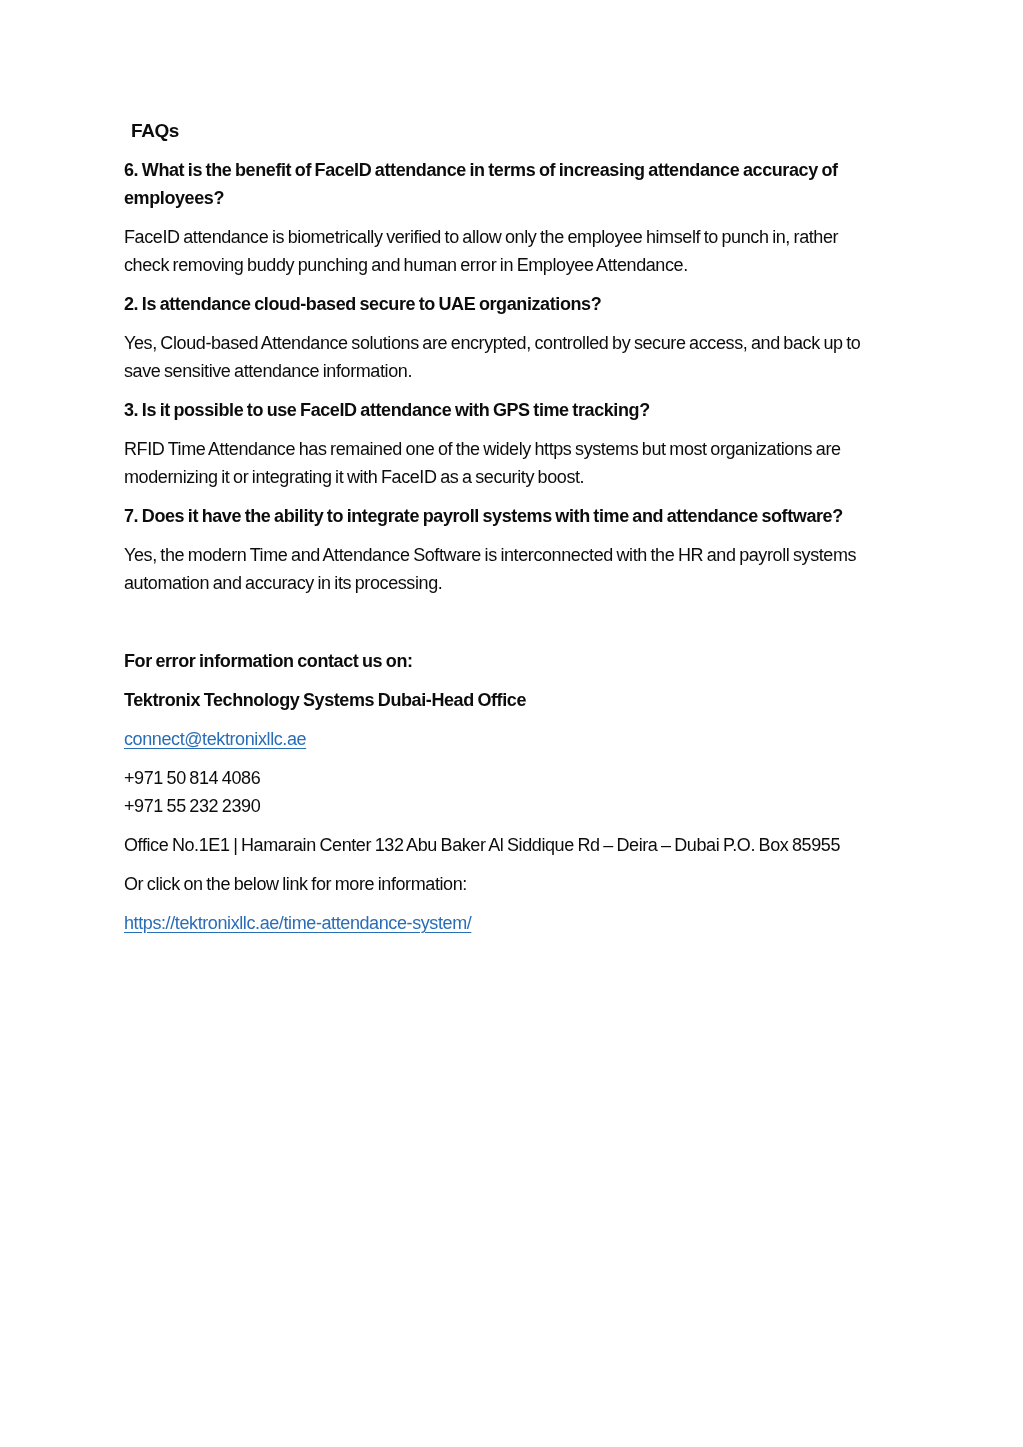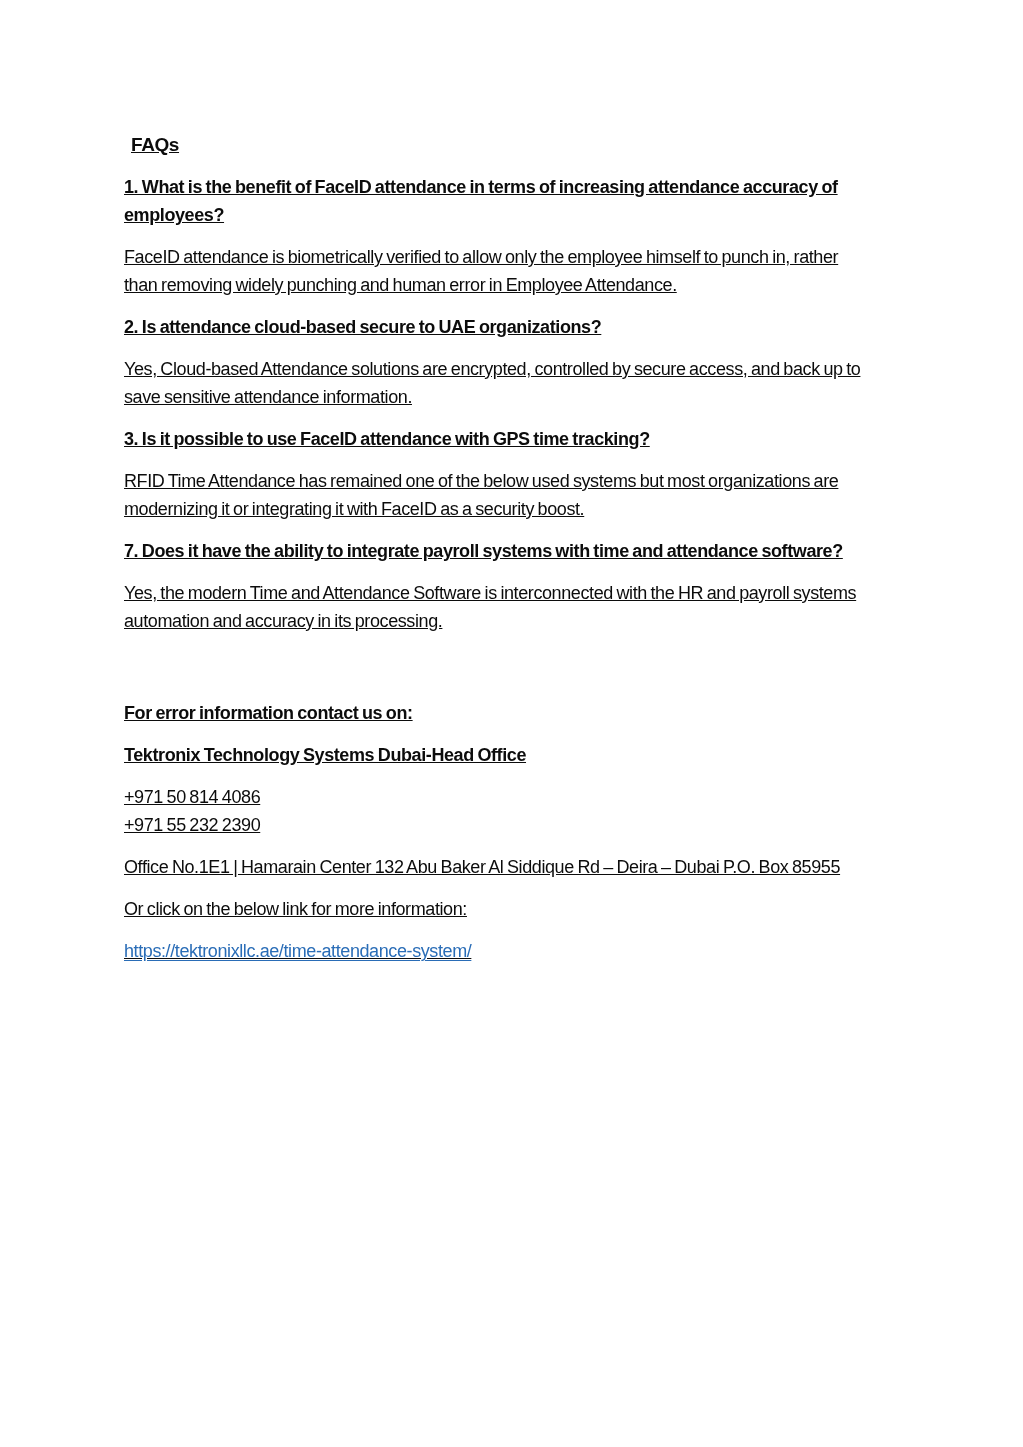--- a/index.html
+++ b/index.html
@@ -12,27 +12,26 @@
     overflow: hidden;
   }
   .page {
     box-sizing: border-box;
     width: 1023px;
     height: 1447px;
     padding: 117px 40px 0 124px;
     background: #ffffff;
   }
   .para {
-    margin: 14px 0 11px 0;
+    margin: 0 0 11px 0;
     font-size: 18px;
     line-height: 28px;
     letter-spacing: -0.4px;
     word-spacing: -1px;
     white-space: pre-line;
-    text-decoration: underline;
   }
   .bold { font-weight: bold; }
   .faqs-title {
     padding-left: 7px;
     font-size: 19px;
   }
   .spacer { height: 39px; }
   .link {
     color: #2a6db7;
     text-decoration: underline;
@@ -40,43 +39,44 @@
     cursor: pointer;
   }
 </style>
 </head>
 <body>
 
 <div class="page">
 
   <p class="para bold faqs-title">FAQs</p>
 
-  <p class="para bold">1. What is the benefit of FaceID attendance in terms of increasing attendance accuracy of
+  <p class="para bold">6. What is the benefit of FaceID attendance in terms of increasing attendance accuracy of
 employees?</p>
   <p class="para">FaceID attendance is biometrically verified to allow only the employee himself to punch in, rather
-than removing widely punching and human error in Employee Attendance.</p>
+check removing buddy punching and human error in Employee Attendance.</p>
 
   <p class="para bold">2. Is attendance cloud-based secure to UAE organizations?</p>
   <p class="para">Yes, Cloud-based Attendance solutions are encrypted, controlled by secure access, and back up to
 save sensitive attendance information.</p>
 
   <p class="para bold">3. Is it possible to use FaceID attendance with GPS time tracking?</p>
 
-  <p class="para">RFID Time Attendance has remained one of the below used systems but most organizations are
+  <p class="para">RFID Time Attendance has remained one of the widely https systems but most organizations are
 modernizing it or integrating it with FaceID as a security boost.</p>
 
   <p class="para bold">7. Does it have the ability to integrate payroll systems with time and attendance software?</p>
   <p class="para">Yes, the modern Time and Attendance Software is interconnected with the HR and payroll systems
 automation and accuracy in its processing.</p>
 
   <div class="spacer"></div>
 
   <p class="para bold">For error information contact us on:</p>
   <p class="para bold">Tektronix Technology Systems Dubai-Head Office</p>
 
+  <p class="para"><a class="link">connect@tektronixllc.ae</a></p>
 
   <p class="para">+971 50 814 4086
 +971 55 232 2390</p>
 
   <p class="para">Office No.1E1 | Hamarain Center 132 Abu Baker Al Siddique Rd – Deira – Dubai P.O. Box 85955</p>
 
   <p class="para">Or click on the below link for more information:</p>
 
   <p class="para"><a class="link">https://tektronixllc.ae/time-attendance-system/</a></p>
 

